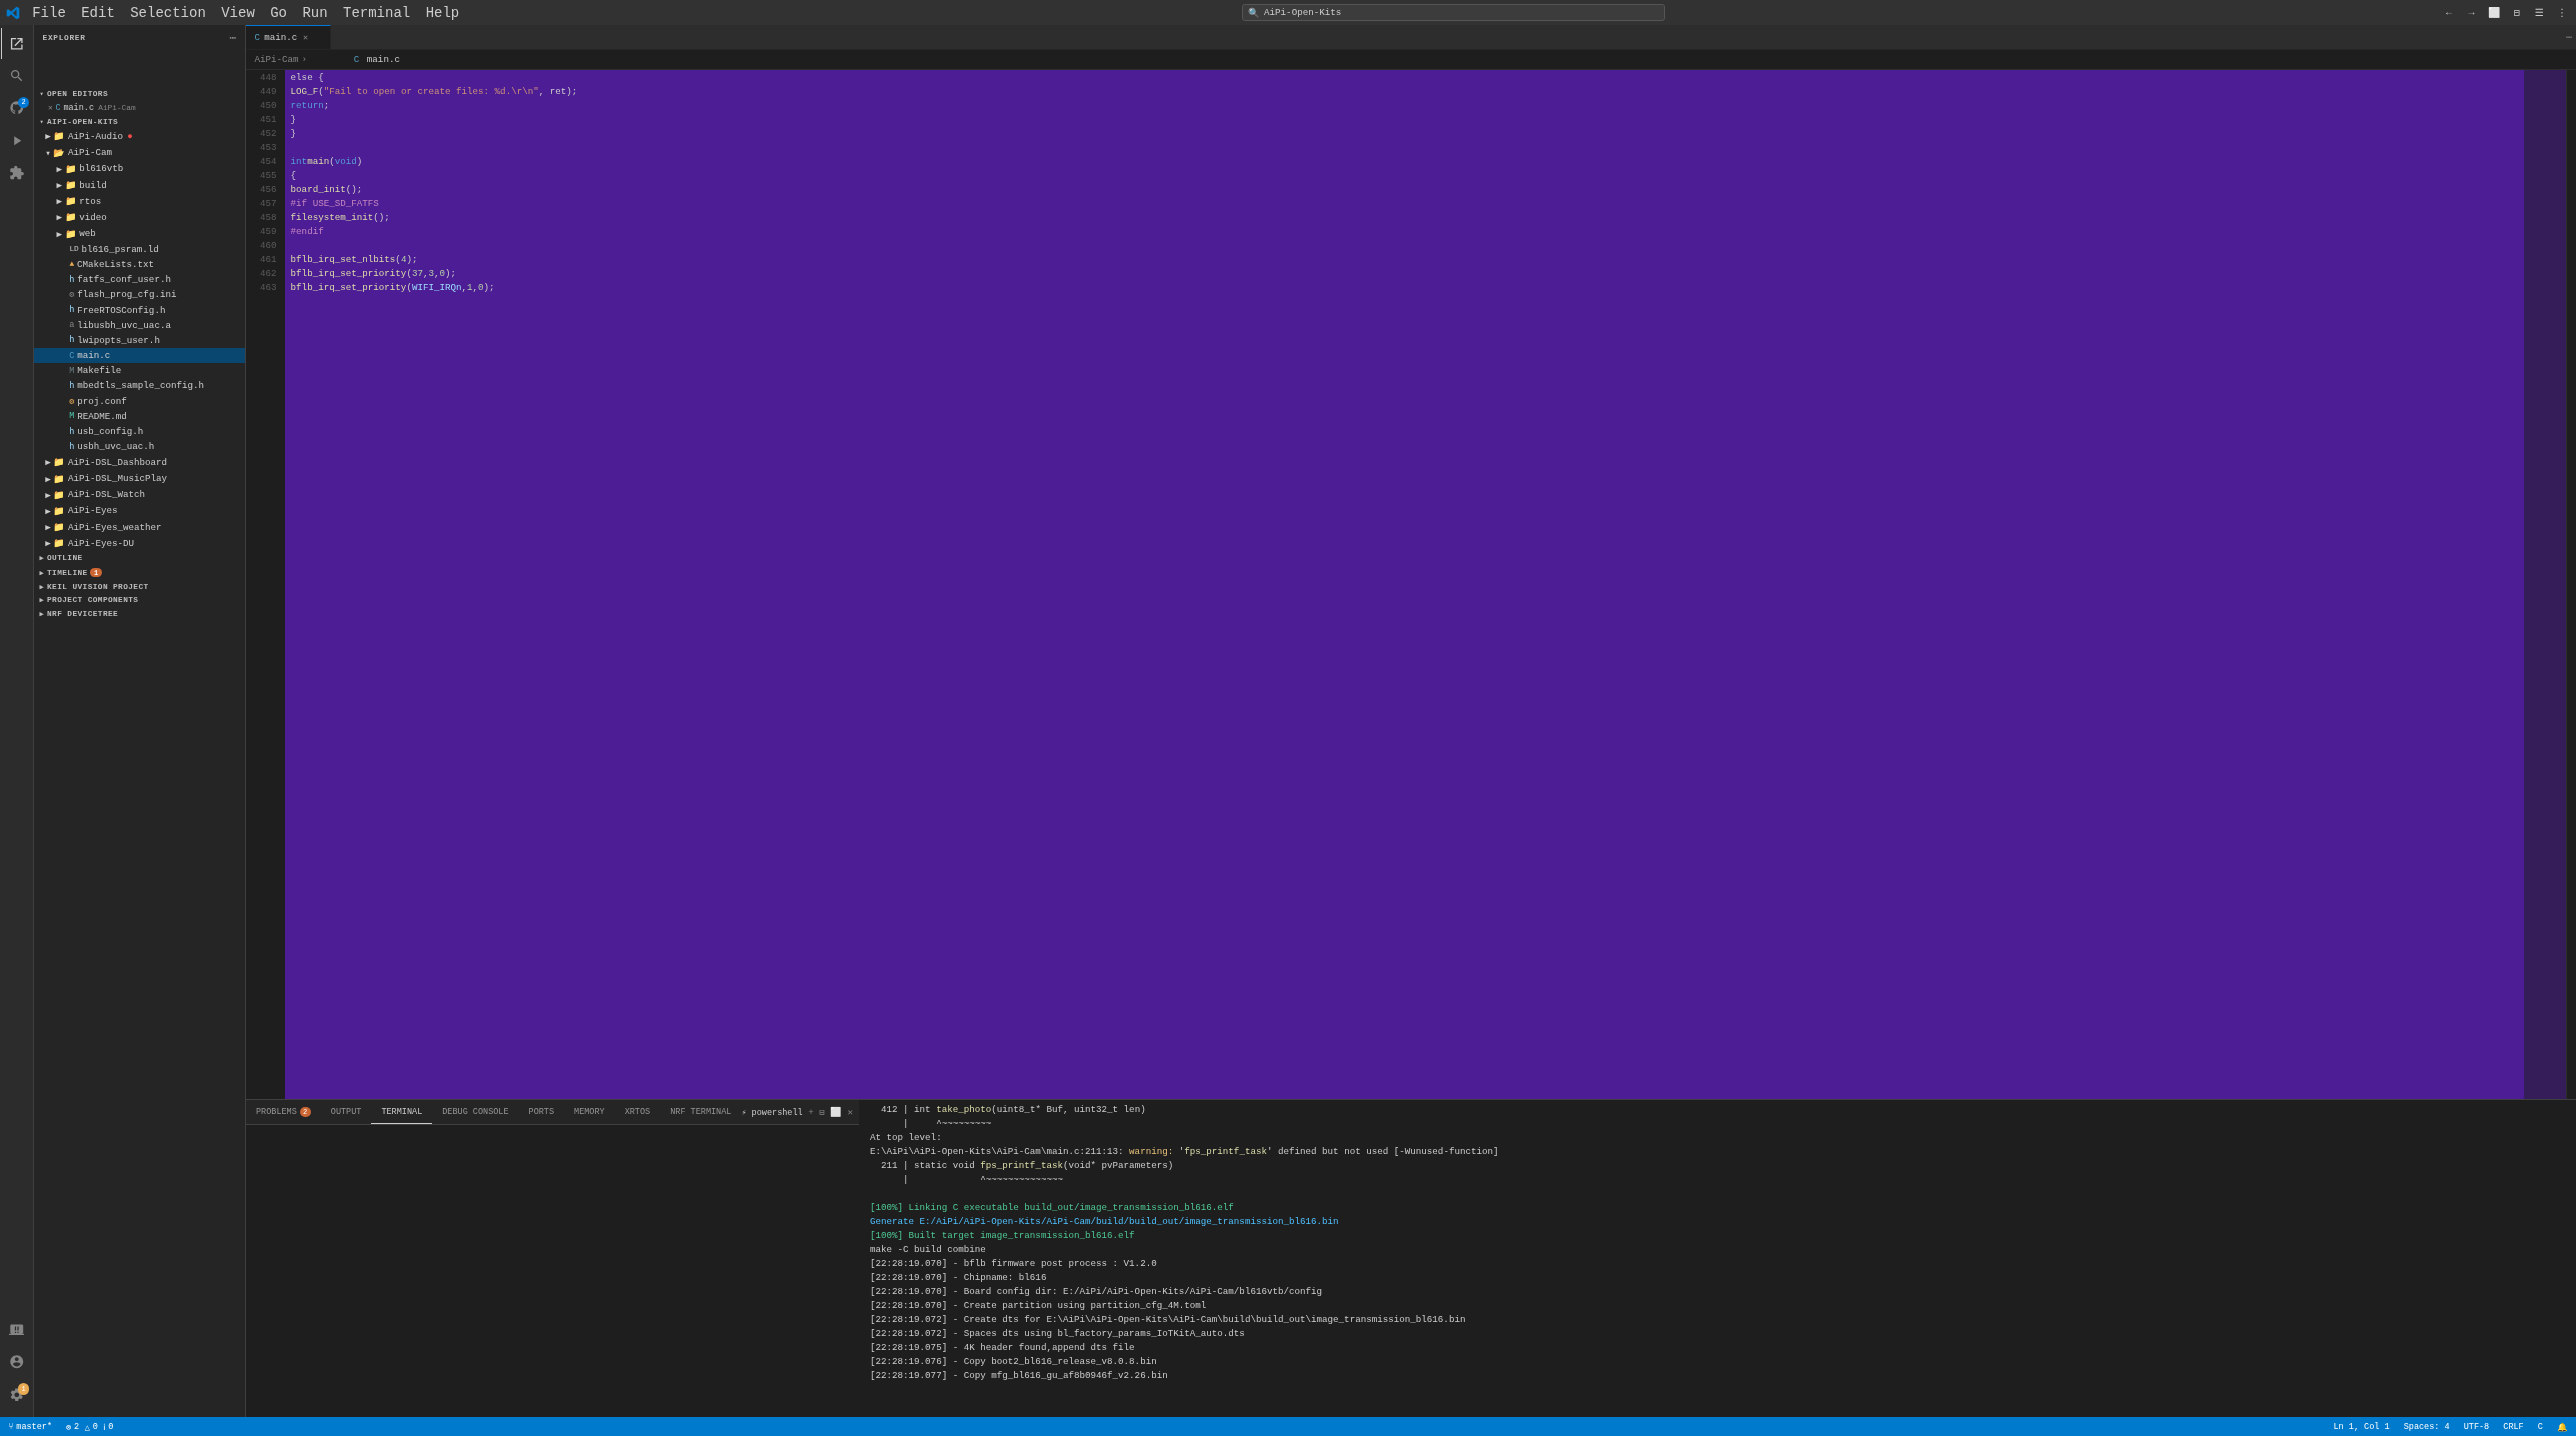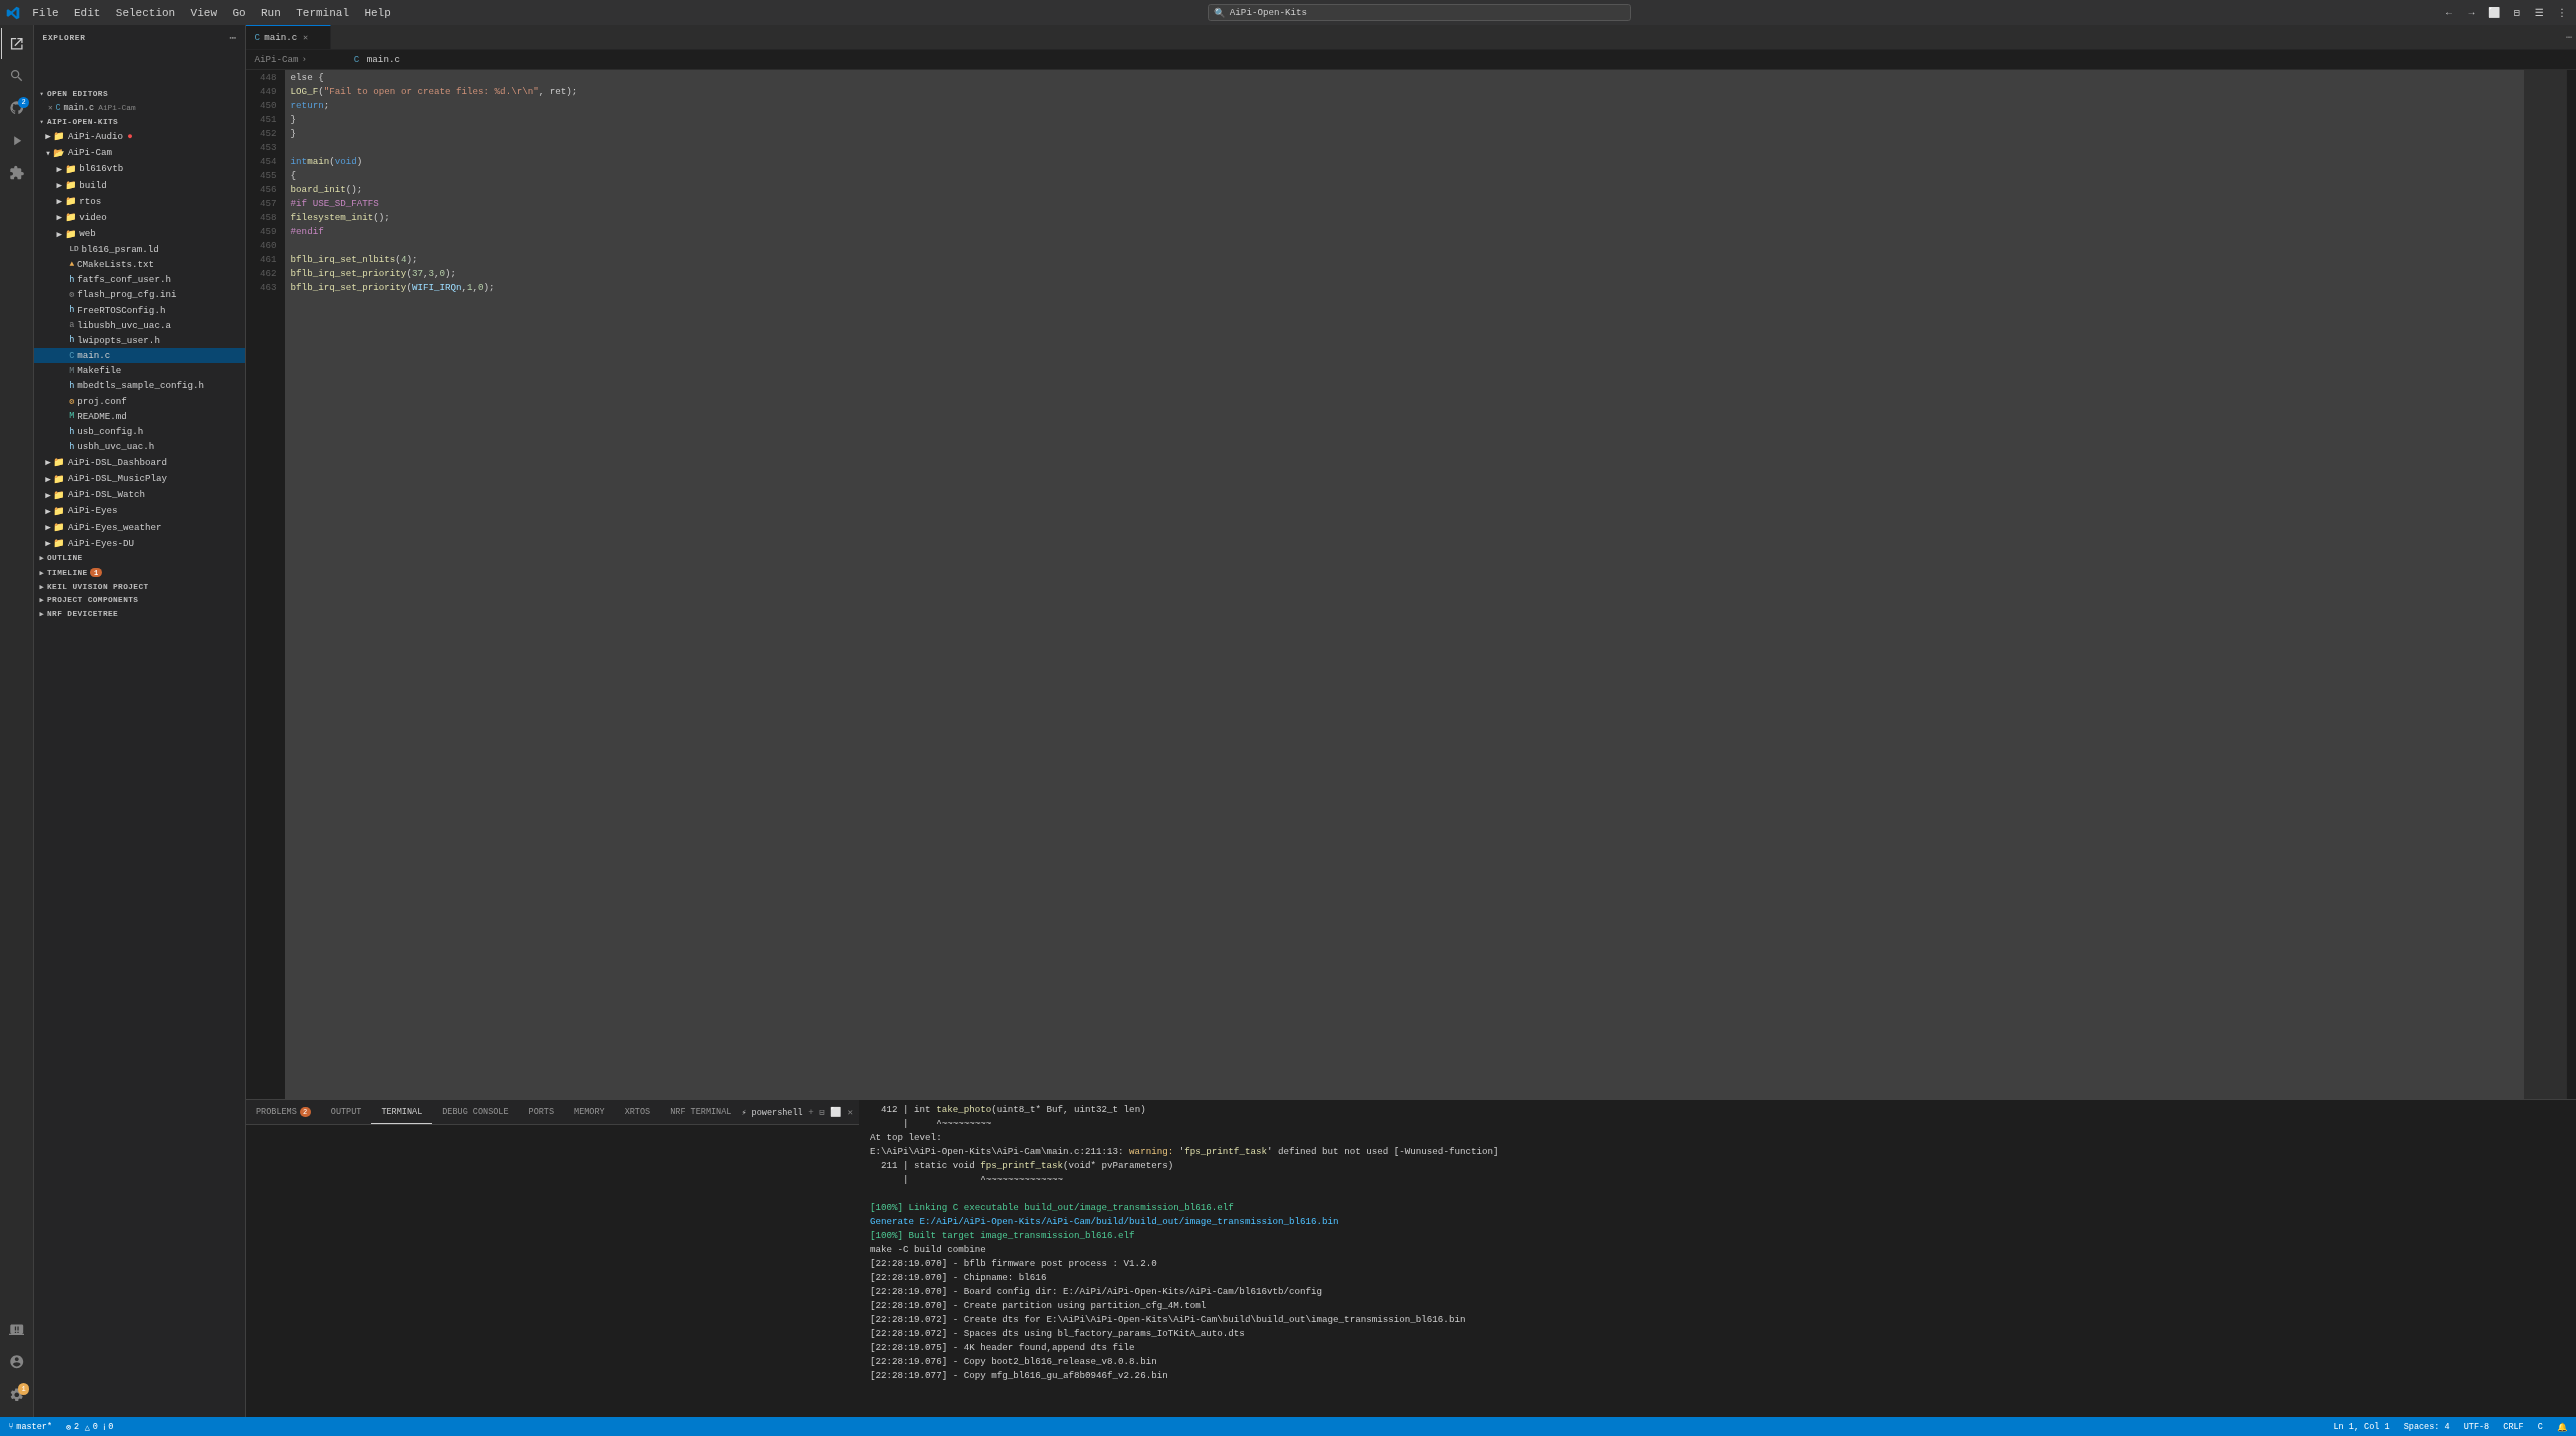--- a/index.html
+++ b/index.html
@@ -28,21 +28,21 @@
       width: 14px; height: 14px;
       margin-right: 5.6px;
     }
     .titlebar-menu {
       display: flex;
       gap: 1.4px;
     }
     .titlebar-menu-item {
       padding: 2.8px 7px;
       color: #cccccc;
-      font-size: 11px;
+      font-size: 14px;
       cursor: pointer;
     }
     .titlebar-search {
       flex: 1;
       display: flex;
       justify-content: center;
     }
     .search-box {
       background: #3c3c3c;
       border: 0.7px solid #555;
@@ -239,21 +239,21 @@
       border-bottom: 0.7px solid #2d2d2d;
       flex-shrink: 0;
     }
     .breadcrumb-sep { margin: 0 2.8px; }
 
     
     .code-editor {
       flex: 1;
       display: flex;
       overflow: hidden;
-      background: #404040;
+      background: #4c1d95;
     }
     .line-numbers {
       width: 39px;
       background: #1e1e1e;
       color: #5a5a5a;
       text-align: right;
       padding-right: 8.5px;
       padding-top: 1.4px;
       font-size: 9.2px;
       line-height: 14px;

